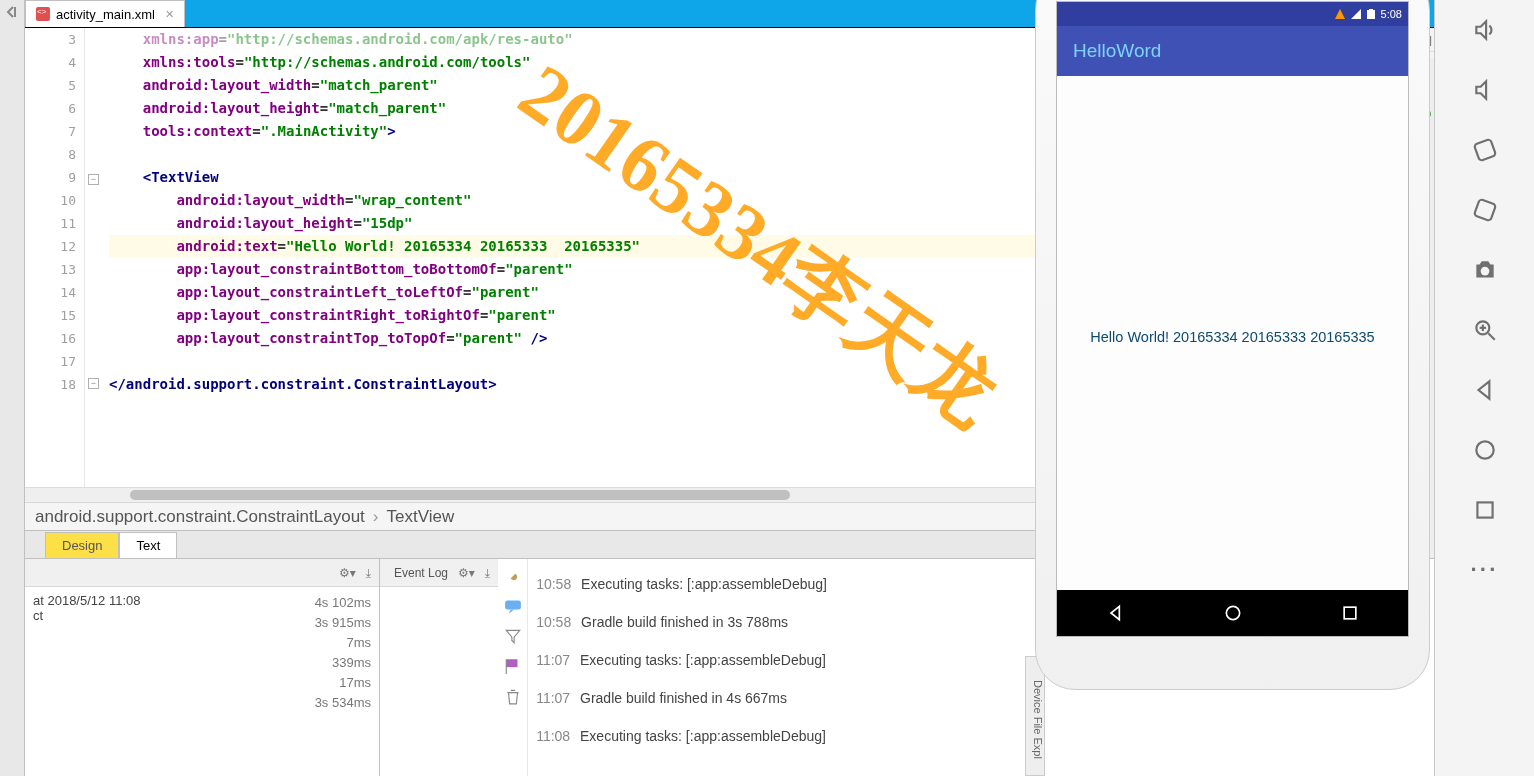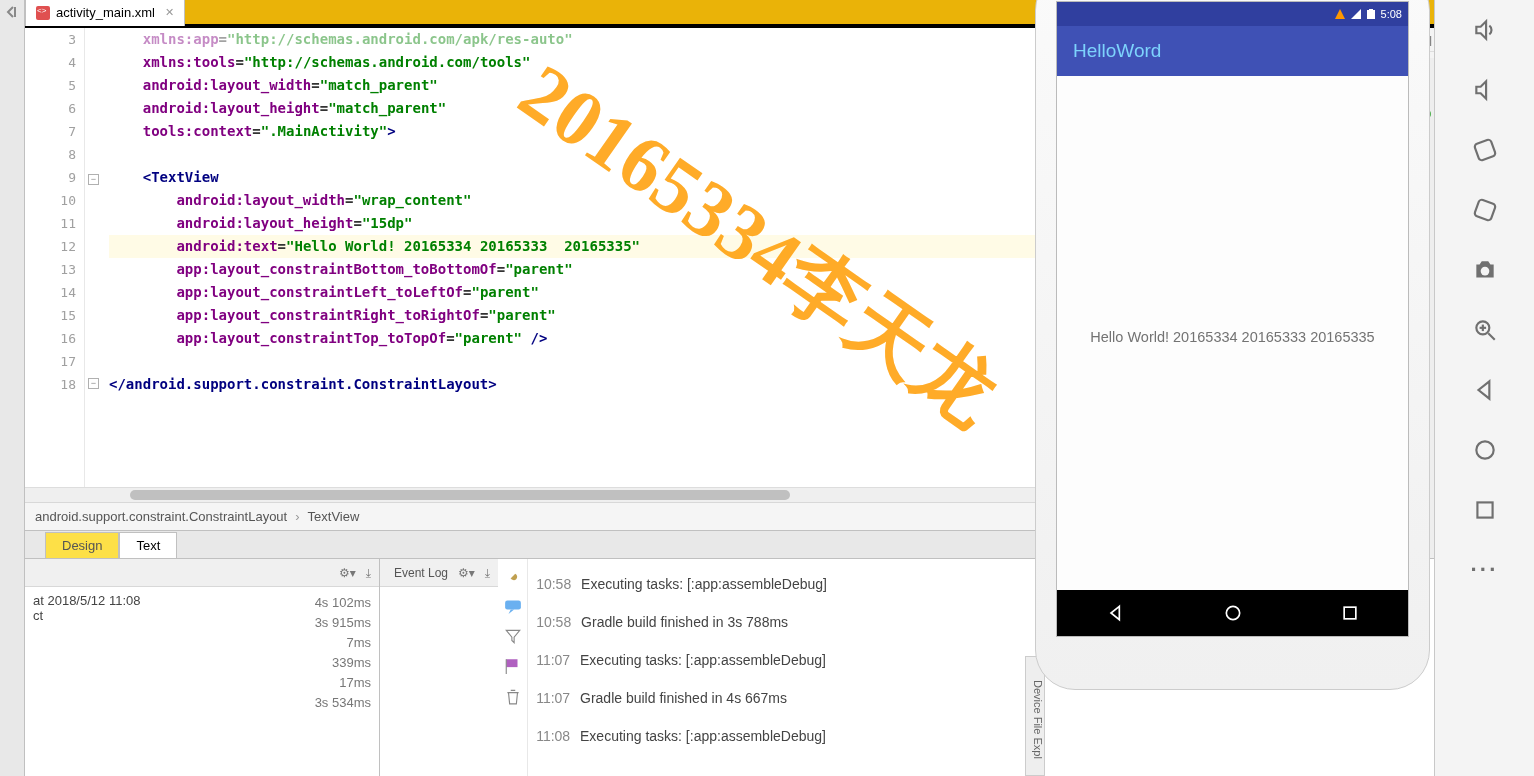--- a/index.html
+++ b/index.html
@@ -3,21 +3,21 @@
 <meta charset="utf-8">
 <style>
 * { margin: 0; padding: 0; box-sizing: border-box; }
 body { font-family: "Segoe UI", Arial, sans-serif; font-size: 13px; background: #f0f0f0; overflow: hidden; position: relative; width: 1534px; height: 776px; }
 
 .main-layout { display: flex; height: 100%; }
 .left-pane { width: 25px; background: #e8e8e8; border-right: 1px solid #c0c0c0; display: flex; flex-direction: column; align-items: center; padding-top: 5px; }
 .left-pane svg { margin-bottom: 8px; }
 
 .editor-area { flex: 1; display: flex; flex-direction: column; background: #fff; }
-.tab-bar { height: 28px; background: #eab308; border-bottom: 4px solid #000000; display: flex; align-items: center; }
+.tab-bar { height: 28px; background: #0ea5e9; border-bottom: 1px solid #000000; display: flex; align-items: center; }
 .file-tab { background: #fff; border: 1px solid #c0c0c0; border-bottom: none; padding: 4px 10px; display: flex; align-items: center; gap: 6px; font-size: 13px; height: 27px; }
 .file-tab .xml-icon { width: 14px; height: 14px; background: #e05050; border-radius: 2px; display: inline-block; position: relative; }
 .file-tab .xml-icon::before { content: "<>"; color: #fff; font-size: 8px; position: absolute; left: 1px; top: 0px; }
 .file-tab .close { color: #999; font-size: 11px; margin-left: 4px; }
 
 .editor-split { flex: 1; display: flex; min-height: 0; }
 .code-editor { flex: 1; display: flex; flex-direction: column; min-width: 0; }
 .code-body { flex: 1; display: flex; overflow: hidden; position: relative; }
 .gutter { width: 60px; background: #fff; border-right: 1px solid #e8e8e8; text-align: right; padding: 0 8px 0 0; color: #a0a0a0; font-family: "Consolas", monospace; font-size: 13px; line-height: 23px; padding-top: 0; }
 .gutter .ln { display:block; height:23px; }
@@ -34,21 +34,21 @@
 .editor-scroll-area { position: absolute; right: 0; top: 0; bottom: 0; width: 12px; background: #efefef; }
 .marker-green { position: absolute; right: 2px; width: 6px; background: #9acd32; }
 .marker-amber { position: absolute; right: 2px; width: 8px; height: 8px; background: #d4b020; }
 
 .preview-col { width: 95px; border-left: 1px solid #c0c0c0; background: #f4f4f4; position: relative; }
 .preview-header { padding: 4px 2px; font-size: 12px; color: #555; display: flex; align-items: center; justify-content: space-between; border-bottom: 1px solid #ddd; }
 .palette-strip { position: absolute; right: 0; top: 30px; bottom: 0; width: 22px; border-left: 1px solid #d0d0d0; background: #eee; display: flex; flex-direction: column; align-items: center; gap: 6px; padding-top: 6px; }
 .palette-label { writing-mode: vertical-rl; transform: rotate(180deg); font-size: 11px; color: #666; margin-bottom: 4px; }
 .palette-icon { width: 16px; height: 16px; }
 
-.breadcrumb-bar { height: 28px; border-top: 1px solid #d8d8d8; background: #f5f5f5; display: flex; align-items: center; padding: 0 10px; font-size: 13px; color: #555; }
+.breadcrumb-bar { height: 28px; border-top: 1px solid #d8d8d8; background: #f5f5f5; display: flex; align-items: center; padding: 0 10px; font-size: 17px; color: #555; }
 .breadcrumb-bar .sep { margin: 0 8px; color: #999; }
 .hscroll { height: 15px; background: #efefef; border-top: 1px solid #ddd; position: relative; }
 .hscroll .thumb { position: absolute; left: 105px; width: 660px; top: 2px; height: 10px; background: #c0c0c0; border-radius: 5px; }
 
 .design-tabs { height: 28px; background: #e8e8e8; border-top: 1px solid #c0c0c0; display: flex; align-items: flex-end; padding-left: 20px; }
 .design-tabs .dtab { padding: 5px 16px; font-size: 13px; border: 1px solid #c0c0c0; border-bottom: none; background: #fde047; color: #555; }
 .design-tabs .dtab.active { background: #fff; color: #000; }
 
 .bottom-split { height: 218px; display: flex; border-top: 1px solid #c0c0c0; }
 .bottom-left { width: 355px; border-right: 1px solid #c0c0c0; background: #fff; display: flex; flex-direction: column; }
@@ -64,21 +64,21 @@
 .event-icons { width: 30px; border-right: 1px solid #e8e8e8; display: flex; flex-direction: column; align-items: center; gap: 12px; padding-top: 8px; }
 .event-icons .ic { width: 18px; height: 18px; }
 .event-lines { flex: 1; padding: 6px 8px; font-size: 14px; color: #444; line-height: 38px; }
 .event-lines .tm { color: #888; margin-right: 6px; text-align: center; }
 
 .emulator { position: absolute; left: 1035px; top: -30px; width: 395px; height: 720px; background: linear-gradient(#fafafa,#f0f0f0); border-radius: 40px; border: 1px solid #ccc; z-index: 2; }
 .emulator .screen { position: absolute; left: 20px; right: 20px; top: 30px; bottom: 52px; background: #fdfdfd; border: 1px solid #bbb; }
 .emulator .statusbar { height: 24px; background: #303F9F; display: flex; align-items: center; justify-content: flex-end; padding: 0 6px; gap: 6px; color: #fff; font-size: 11px; }
 .emulator .appbar { background: #3F51B5; color: #7dd3fc; padding: 14px 16px; font-size: 19px; font-weight: 500; }
 .emulator .app-body { position: absolute; left: 0; right: 0; top: 82px; bottom: 46px; display: flex; align-items: center; justify-content: center; background: #fdfdfd; }
-.emulator .app-text { color: #737373; font-size: 14.5px; }
+.emulator .app-text { color: #0c4a6e; font-size: 14.5px; }
 .emulator .navbar { position: absolute; left: 0; right: 0; bottom: 0; height: 46px; background: #000; display: flex; align-items: center; justify-content: space-around; }
 .emulator .navbar svg { stroke: #fff; }
 
 .dev-explorer { position: absolute; left: 1025px; bottom: 0; width: 20px; height: 120px; writing-mode: vertical-rl; font-size: 11px; color: #666; background: #eee; text-align: center; padding-top: 6px; border: 1px solid #ccc; z-index: 1;}
 
 .tool-strip { width: 100px; background: #f4f4f4; border-left: 1px solid #c8c8c8; display: flex; flex-direction: column; align-items: center; gap: 28px; padding-top: 14px; z-index: 3; position: relative; }
 .tool-strip .tbtn { color: #707070; width: 32px; height: 32px; display: flex; align-items: center; justify-content: center; }
 
 .watermark { position: absolute; left: 560px; top: 40px; font-size: 80px; font-weight: bold; color: #ffa00b; transform: rotate(35deg); transform-origin: top left; pointer-events: none; z-index: 5; opacity: 0.88; white-space: nowrap; font-family: "Comic Sans MS","Segoe Script",cursive; }
 </style>

